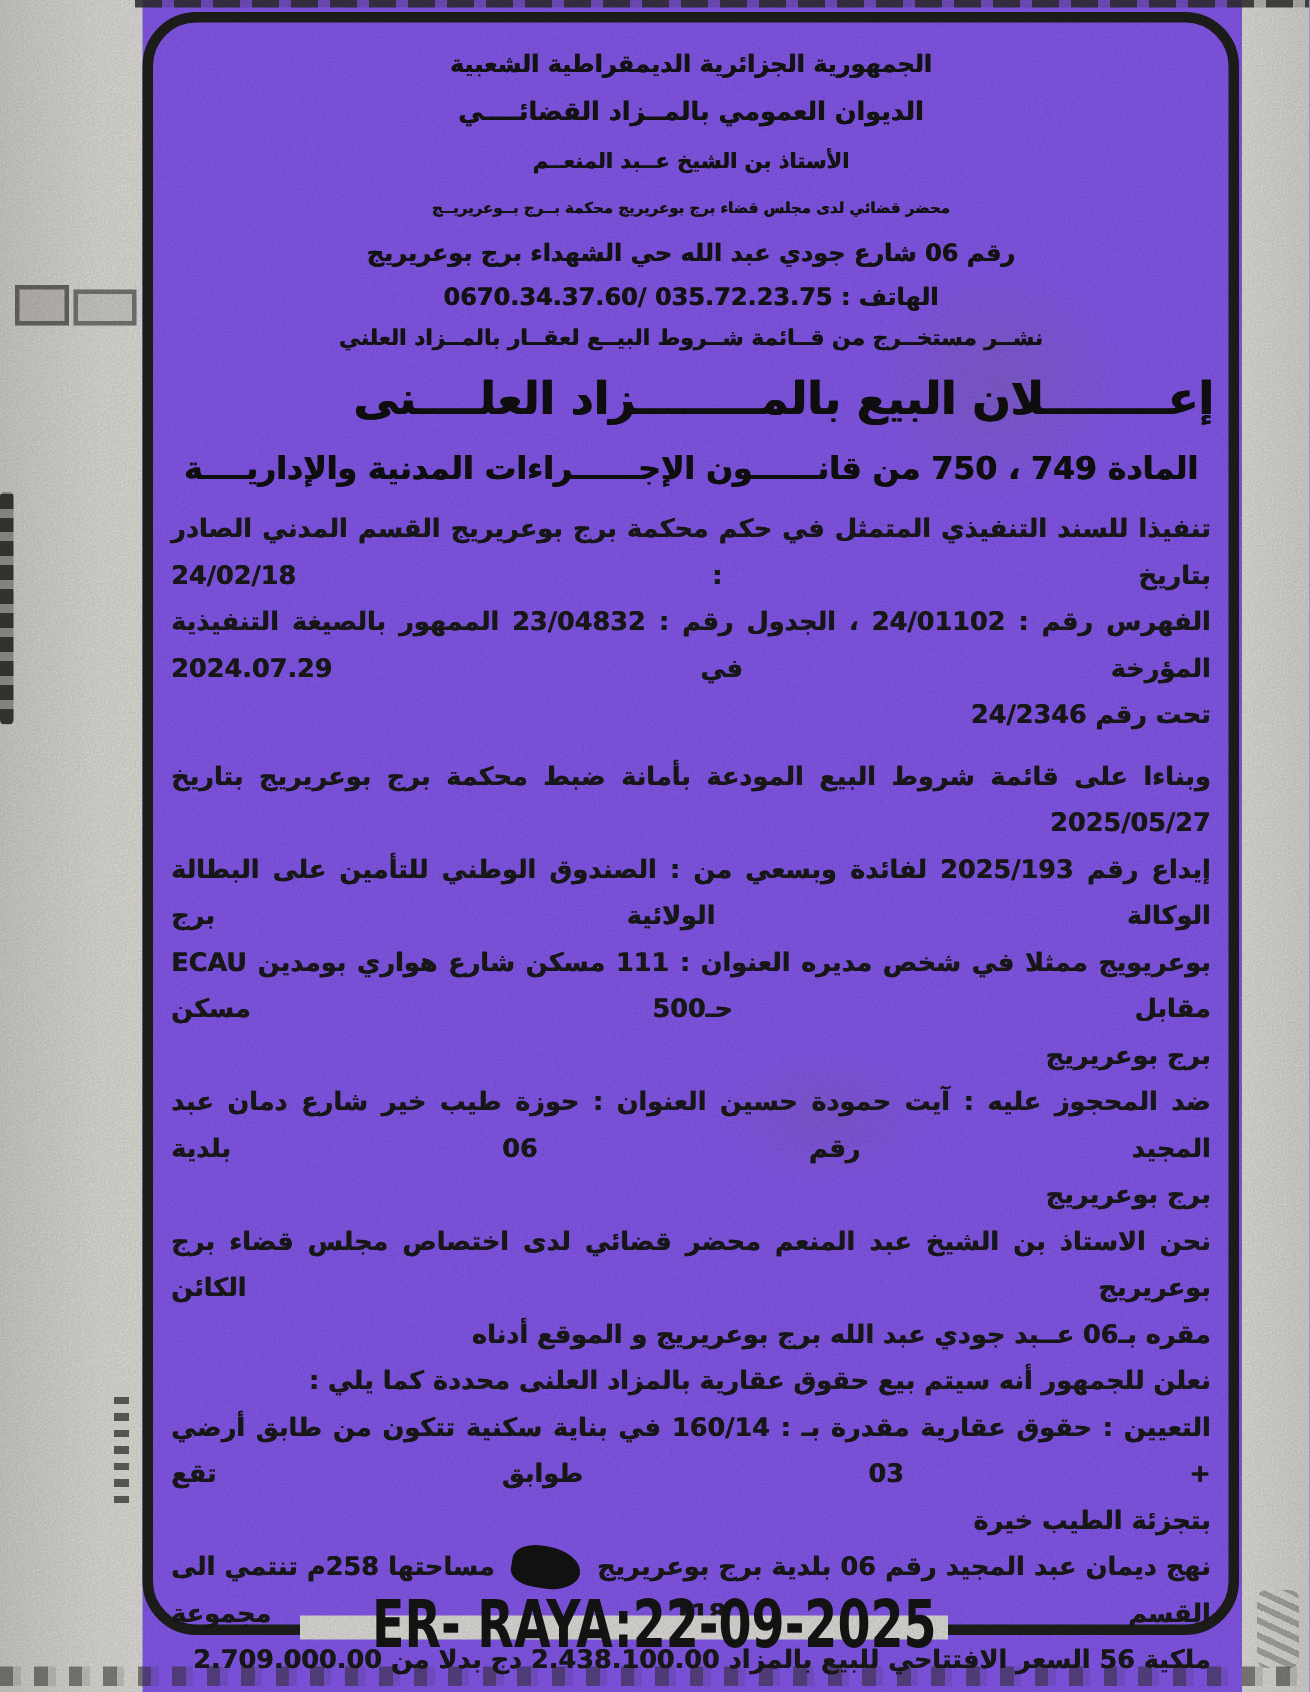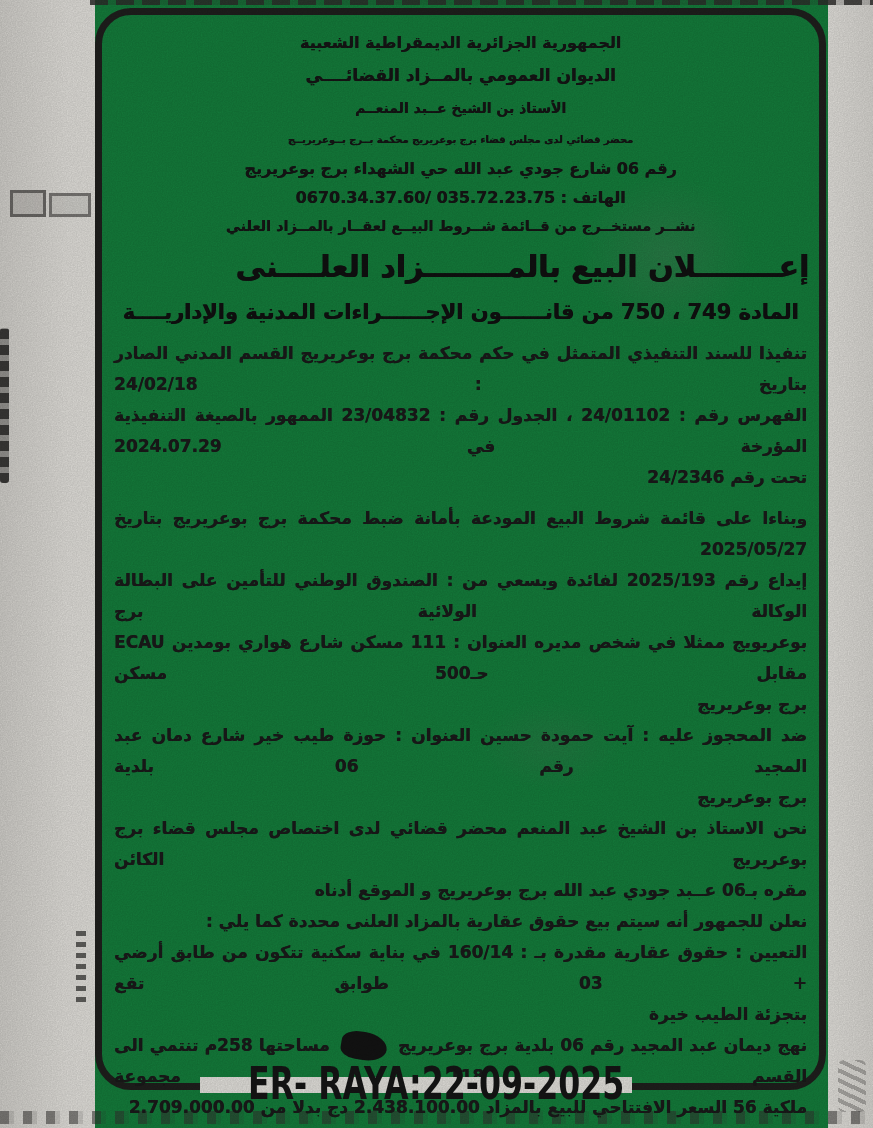--- a/index.html
+++ b/index.html
@@ -1,20 +1,20 @@
 <!DOCTYPE html>
 <html lang="ar"><head>
 <meta charset="utf-8">
 <style>
   html,body{margin:0;padding:0;}
   body{background:#c9c7c2;}
   .page{
     position:relative;
     width:873px;height:1128px;
-    background:#15803d;
+    background:#8b5cf6;
     overflow:hidden;
     font-family:"DejaVu Sans", sans-serif;
   }
   
   .shade-left{position:absolute;left:0;top:0;width:95px;height:1128px;
     background:linear-gradient(90deg,#d6d4cf,#e7e5e0 70%,#e9e7e2);}
   .shade-right{position:absolute;right:0;top:0;width:45px;height:1128px;
     background:linear-gradient(270deg,#dddbd6,#e9e7e2);}
   .smear{position:absolute;left:580px;top:175px;width:170px;height:160px;
     background:radial-gradient(ellipse at center,rgba(120,118,112,.20),transparent 70%);}

